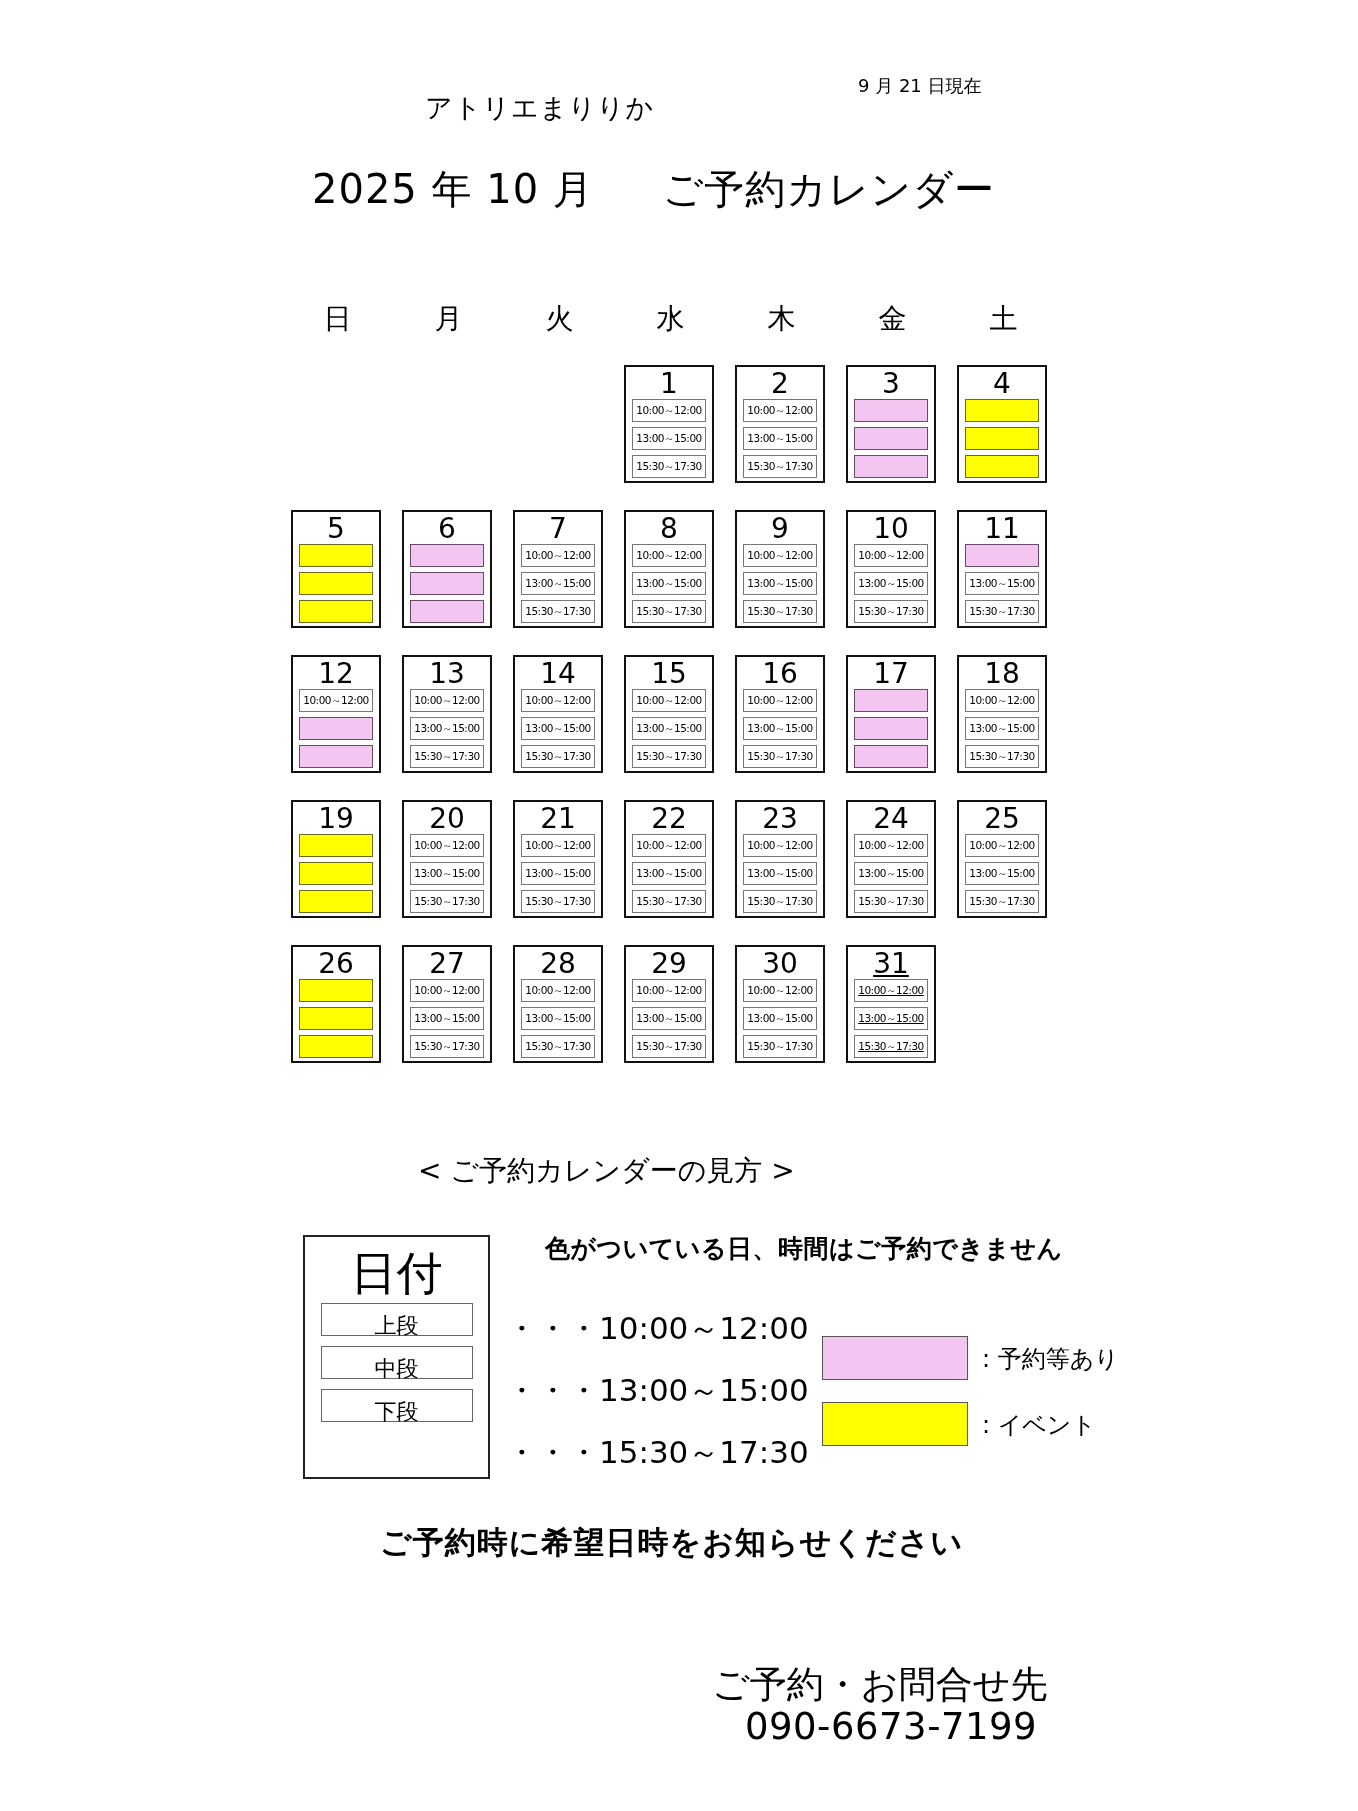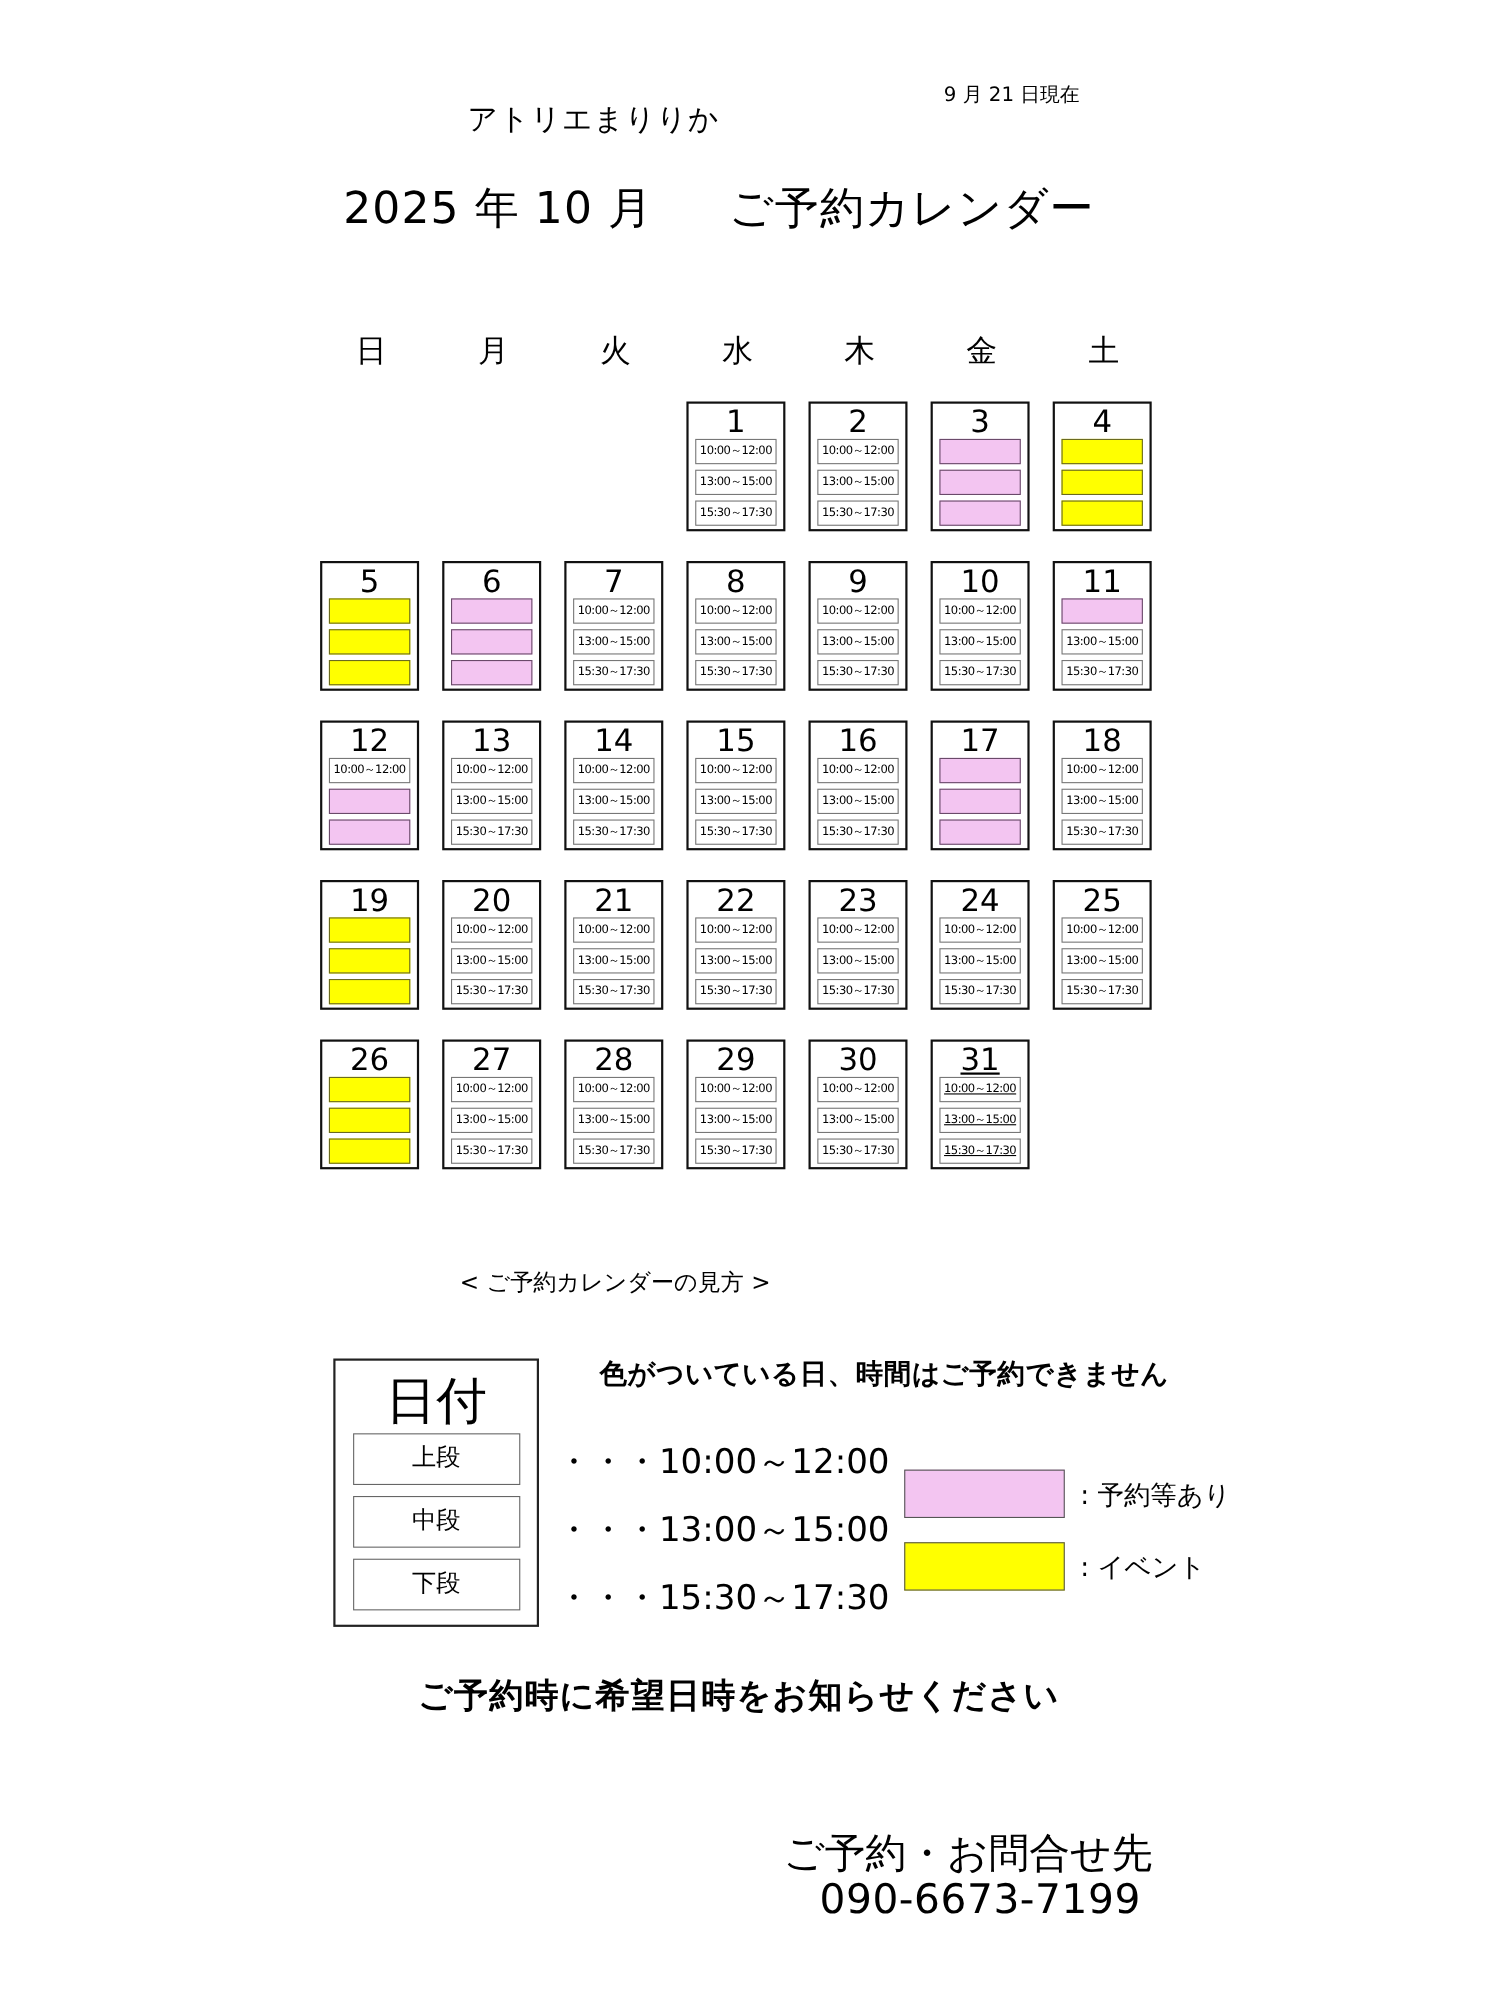--- a/index.html
+++ b/index.html
@@ -13,26 +13,26 @@
   .dow { position:absolute; top:300px; width:93px; text-align:center; font-size:28px; }
 
   .day { position:absolute; width:90px; height:118px; border:2px solid #111; background:#fff; box-sizing:border-box; }
   .day .num { text-align:center; font-size:28px; line-height:30px; margin-top:2px; height:30px; }
   .slot { width:74px; height:23px; margin:0 auto 5px auto; box-sizing:border-box; border:1.5px solid #777;
           font-size:10.5px; line-height:20px; text-align:center; letter-spacing:-0.5px; white-space:nowrap; }
   .slot.open { background:#fff; }
   .slot.reserved { background:#f3c5f1; border-color:#6a4a6a; color:transparent; }
   .slot.event { background:#ffff00; border-color:#6a6a20; color:transparent; }
 
-  #howto { left:418px; top:1152px; font-size:21px; white-space:pre; }
+  #howto { left:418px; top:1152px; font-size:28px; white-space:pre; }
   #note-bold { left:545px; top:1232px; font-size:25px; font-weight:bold; letter-spacing:0.5px; }
 
   #legend-box { left:303px; top:1235px; width:187px; height:244px; border:2px solid #222; box-sizing:border-box; }
   #legend-box .head { text-align:center; font-size:46px; line-height:60px; margin-top:6px; }
-  #legend-box .lrow { width:152px; height:47px; border:1.5px solid #666; margin:0 auto 10px auto; box-sizing:border-box;
+  #legend-box .lrow { width:152px; height:33px; border:1.5px solid #666; margin:0 auto 10px auto; box-sizing:border-box;
                       text-align:center; font-size:22px; line-height:44px; }
 
   .time-line { position:absolute; left:506px; font-size:31px; white-space:pre; }
   .swatch { position:absolute; left:822px; width:146px; height:44px; box-sizing:border-box; border:1.5px solid #555; }
   .swatch-label { position:absolute; left:982px; font-size:24px; }
 
   #request { left:380px; top:1523px; font-size:31px; font-weight:bold; line-height:38px; letter-spacing:1px; }
   #contact-label { left:712px; top:1660px; font-size:37px;text-align:right; }
   #contact-phone { left:745px; top:1705px; font-size:37px; letter-spacing:0.5px; }
 </style>

